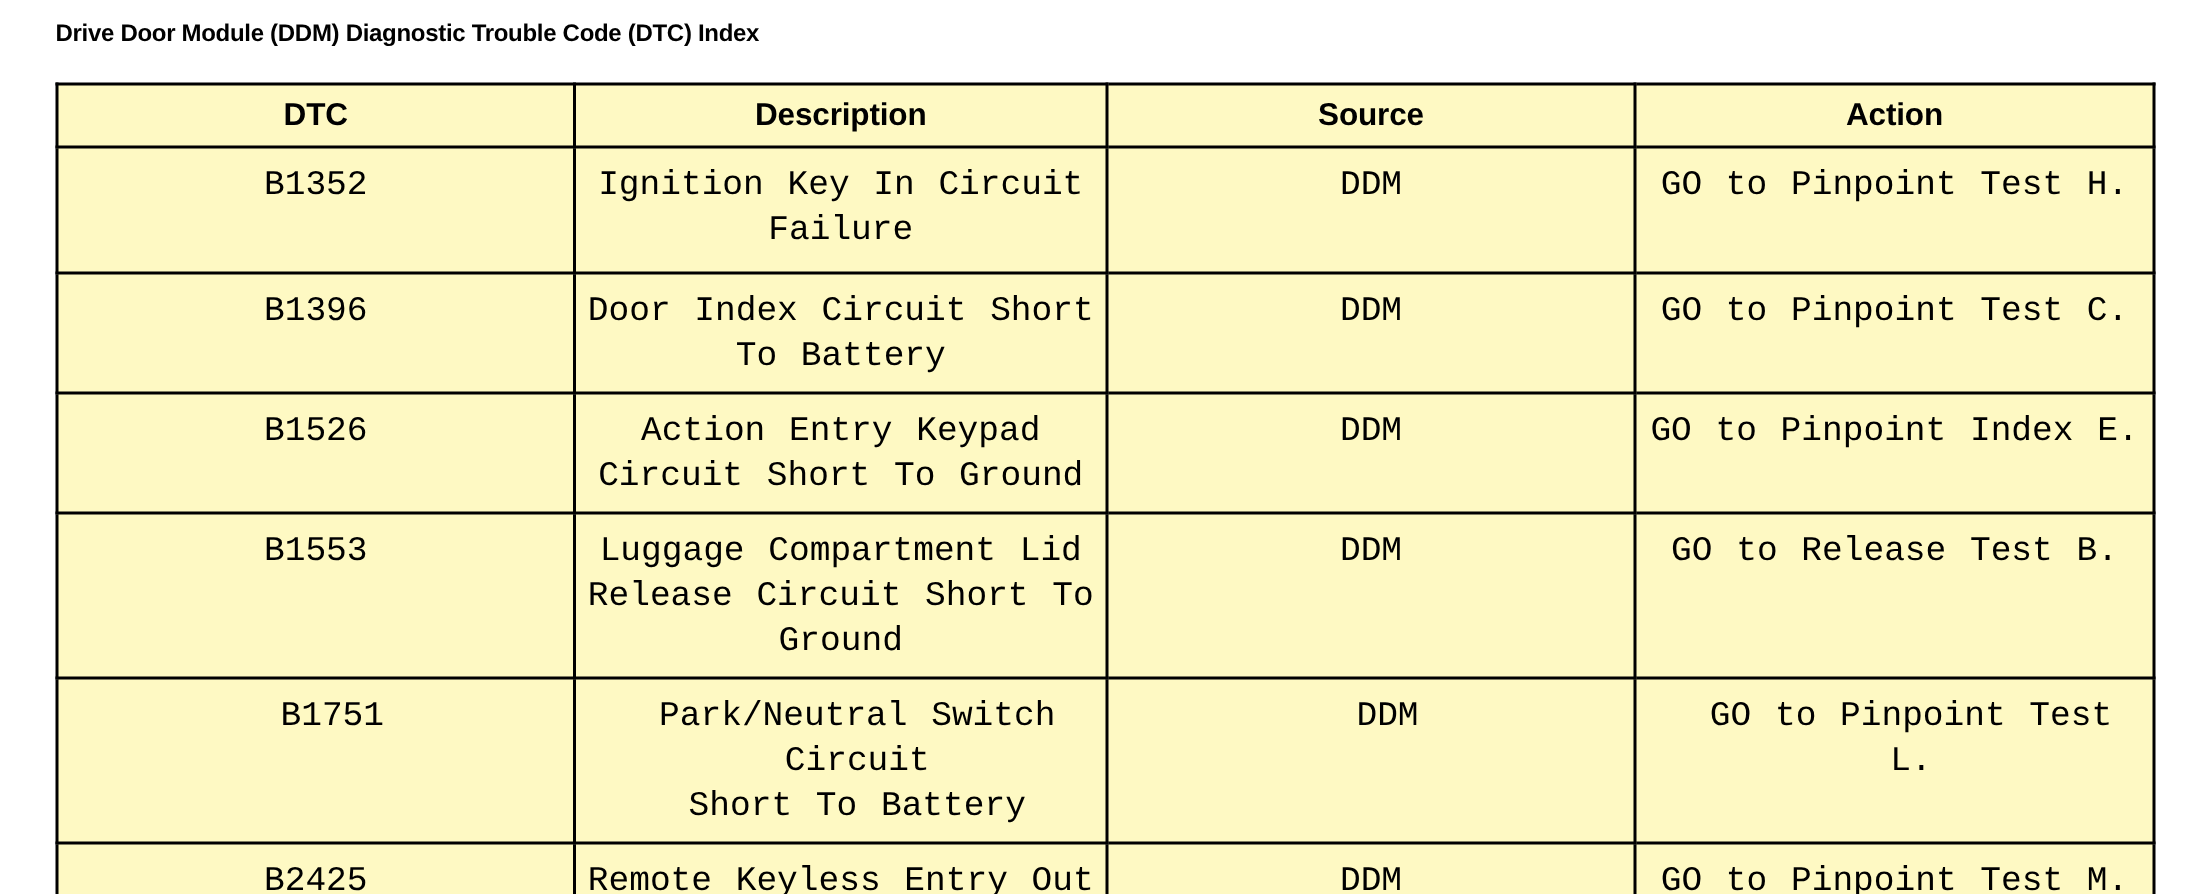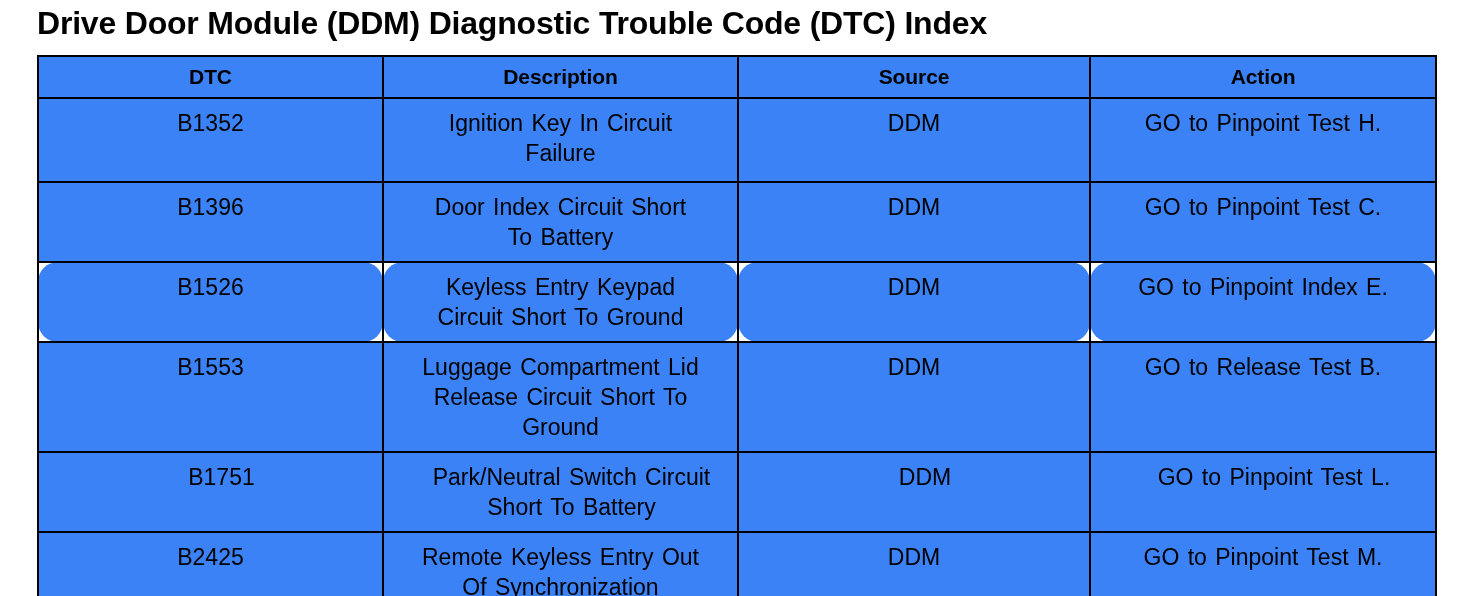--- a/index.html
+++ b/index.html
@@ -19,21 +19,21 @@
     width: 1472px;
     height: 596px;
     background: #ffffff;
   }
   #doc-title {
     position: absolute;
     left: 37px;
     top: 8px;
     font-family: "Liberation Sans Narrow", "Liberation Sans", "DejaVu Sans", sans-serif;
     font-weight: bold;
-    font-size: 32px;
+    font-size: 16px;
     letter-spacing: -0.2px;
     line-height: 30px;
     white-space: nowrap;
     color: #000000;
   }
   #dtc-table {
     position: absolute;
     left: 37px;
     top: 55px;
     width: 1398px;
@@ -45,45 +45,45 @@
   #dtc-table col.c-desc   { width: 355px; }
   #dtc-table col.c-source { width: 352px; }
   #dtc-table col.c-action { width: 346px; }
 
   #dtc-table th,
   #dtc-table td {
     border: 2px solid #000000;
     padding: 0;
     text-align: center;
     vertical-align: top;
-    background: #3b82f6;
+    background: #fef9c3;
   }
   #dtc-table thead th {
     height: 40px;
     vertical-align: middle;
     font-family: "Liberation Sans Narrow", "Liberation Sans", "DejaVu Sans", sans-serif;
     font-weight: bold;
     font-size: 21px;
     letter-spacing: -0.1px;
     line-height: 24px;
   }
   #dtc-table tbody td {
-    font-family: Liberation Sans, sans-serif;
+    font-family: Liberation Mono, monospace;
     font-weight: normal;
     font-size: 23px;
     line-height: 30px;
     padding-top: 9px;
     padding-bottom: 9px;
     padding-left: 6px;
     padding-right: 6px;
     word-spacing: 2px;
   }
   #dtc-table tbody tr.r-h0 td { height: 64px; }
   #dtc-table tbody tr.r-h1 td { height: 54px; text-align: center; }
-  #dtc-table tbody tr.r-h2 td { height: 56px; border-radius: 20px; }
+  #dtc-table tbody tr.r-h2 td { height: 56px; }
   #dtc-table tbody tr.r-h3 td { height: 81px; }
   #dtc-table tbody tr.r-h4 td { height: 57px; padding-left: 28px; }
   #dtc-table tbody tr.r-h5 td { height: 56px; }
 
   .cell-desc { white-space: pre-line; }
 </style>
 </head>
 <body>
 
 <div id="page">
@@ -115,21 +115,21 @@
       </tr>
       <tr class="r-h1">
         <td class="cell-dtc">B1396</td>
         <td class="cell-desc">Door Index Circuit Short
 To Battery</td>
         <td class="cell-source">DDM</td>
         <td class="cell-action">GO to Pinpoint Test C.</td>
       </tr>
       <tr class="r-h2">
         <td class="cell-dtc">B1526</td>
-        <td class="cell-desc">Keyless Entry Keypad
+        <td class="cell-desc">Action Entry Keypad
 Circuit Short To Ground</td>
         <td class="cell-source">DDM</td>
         <td class="cell-action">GO to Pinpoint Index E.</td>
       </tr>
       <tr class="r-h3">
         <td class="cell-dtc">B1553</td>
         <td class="cell-desc">Luggage Compartment Lid
 Release Circuit Short To
 Ground</td>
         <td class="cell-source">DDM</td>

